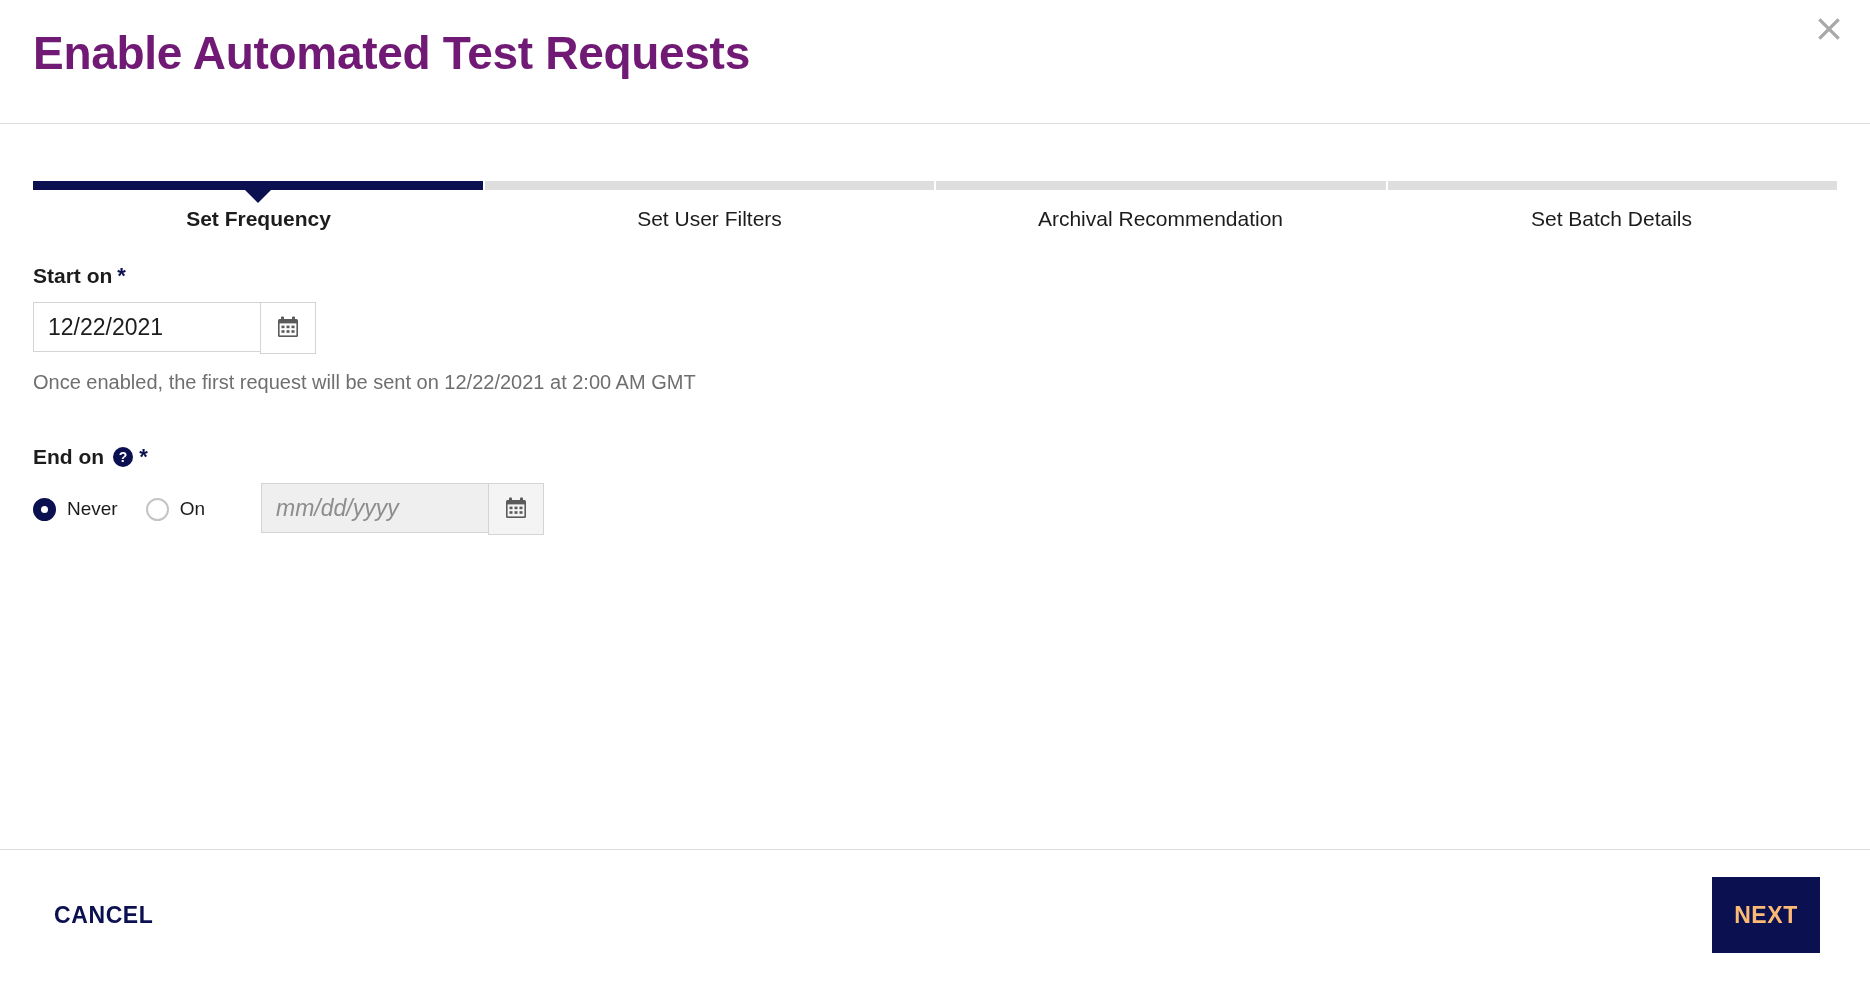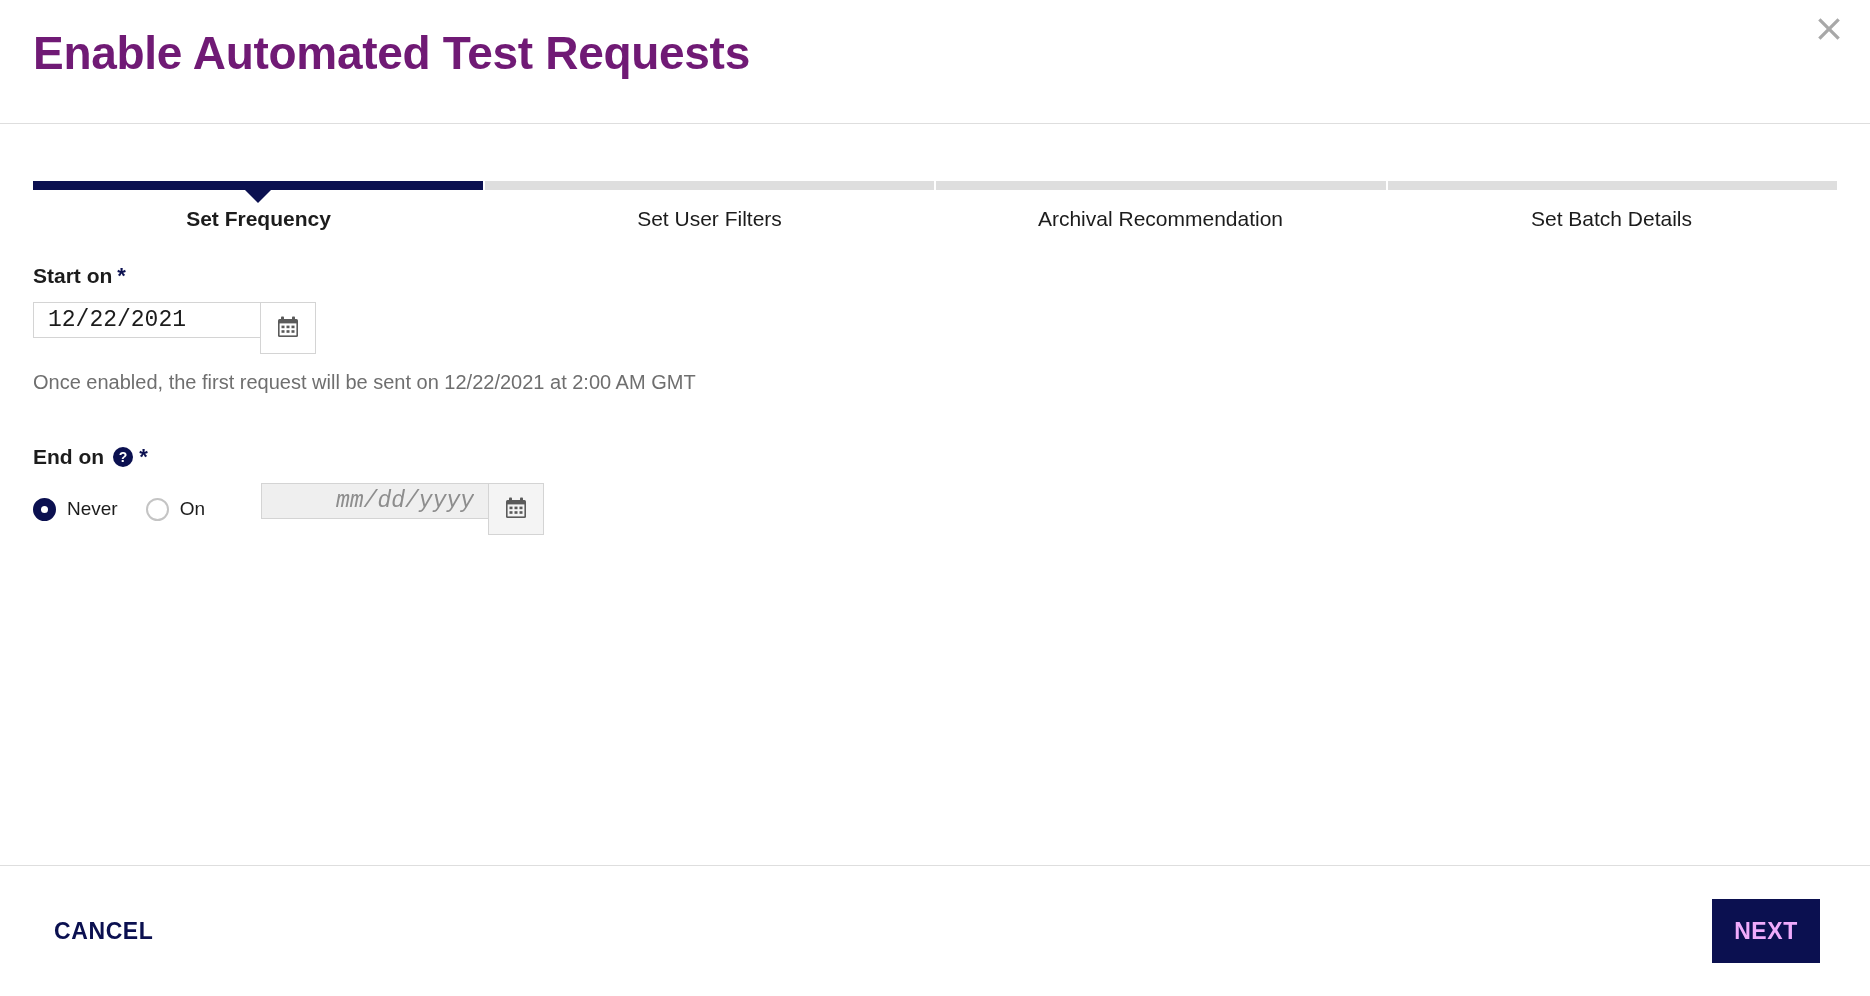--- a/index.html
+++ b/index.html
@@ -154,46 +154,45 @@
   .field-block-start { margin-top: 36px; }
 
   
   .date-group {
     display: inline-flex;
     align-items: stretch;
     height: 52px;
   }
   .date-input {
     width: 227px;
-    height: 36px;
+    height: 50px;
     border: 1px solid #d4d4d4;
     border-right: none;
     background: #ffffff;
-    font-family: Liberation Mono, monospace;
+    font-family: Liberation Sans, sans-serif;
     font-size: 23px;
     color: #1c1c1c;
     padding: 0 14px;
     outline: none;
     border-radius: 0;
   }
   .date-btn {
     width: 56px;
     height: 52px;
     border: 1px solid #d4d4d4;
     background: #ffffff;
     display: flex;
     align-items: center;
     justify-content: center;
     cursor: pointer;
     padding: 0;
   }
   .date-group.disabled .date-input {
     background: #efefef;
     color: #7f1d1d;
-    text-align: right;
   }
   .date-group.disabled .date-input::placeholder {
     color: #8d8d8d;
     font-style: italic;
     font-size: 23px;
   }
   .date-group.disabled .date-btn { background: #f4f4f4; }
 
   .field-block-end { margin-top: 47px; }
 
@@ -235,49 +234,49 @@
     color: #1c1c1c;
     margin-left: 11px;
   }
   .end-date-wrap { margin-left: 28px; }
 
   
   .modal-footer {
     position: absolute;
     left: 0;
     right: 0;
-    bottom: 0;
+    bottom: 16px;
     height: 131px;
     border-top: 1px solid #dedede;
     display: flex;
     align-items: center;
     justify-content: space-between;
     padding: 0 50px 0 50px;
   }
   .cancel-link {
     font-size: 23px;
     font-weight: bold;
     letter-spacing: 0.6px;
     color: #0b1050;
     background: none;
     border: none;
     cursor: pointer;
     padding: 10px 4px;
     font-family: "Liberation Sans", sans-serif;
   }
   .next-btn {
     background: #0b1050;
-    color: #f0abfc;
+    color: #fdba74;
     font-size: 23px;
     font-weight: bold;
     letter-spacing: 0.6px;
     border: none;
     cursor: pointer;
     width: 108px;
-    height: 64px;
+    height: 76px;
     font-family: "Liberation Sans", sans-serif;
     border-radius: 0;
   }
 </style>
 </head>
 <body>
 
 <div class="modal-header">
   <h1 class="modal-title">Enable Automated Test Requests</h1>
   <button class="close-btn">

